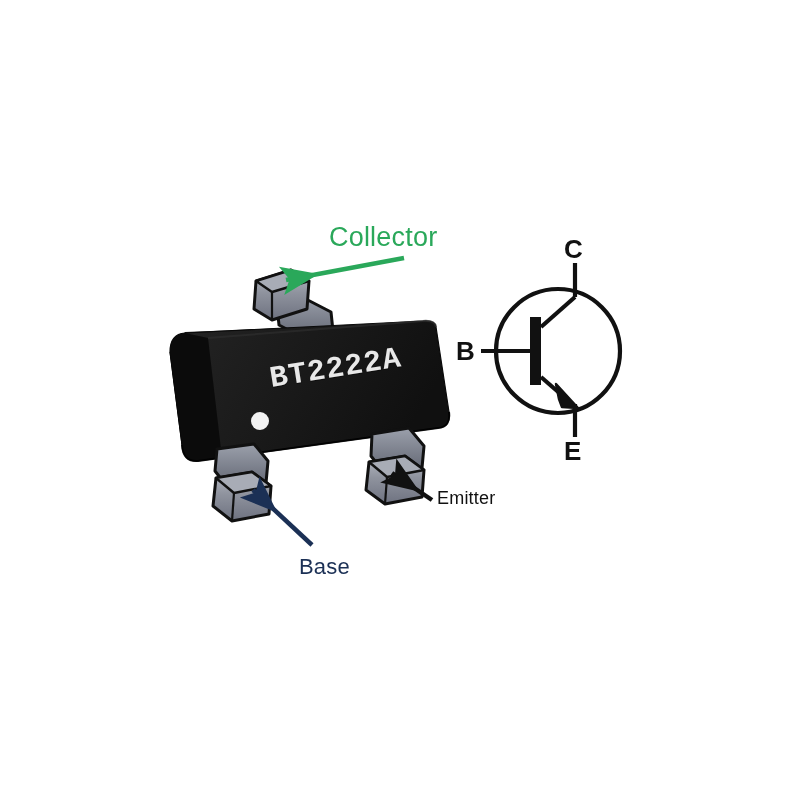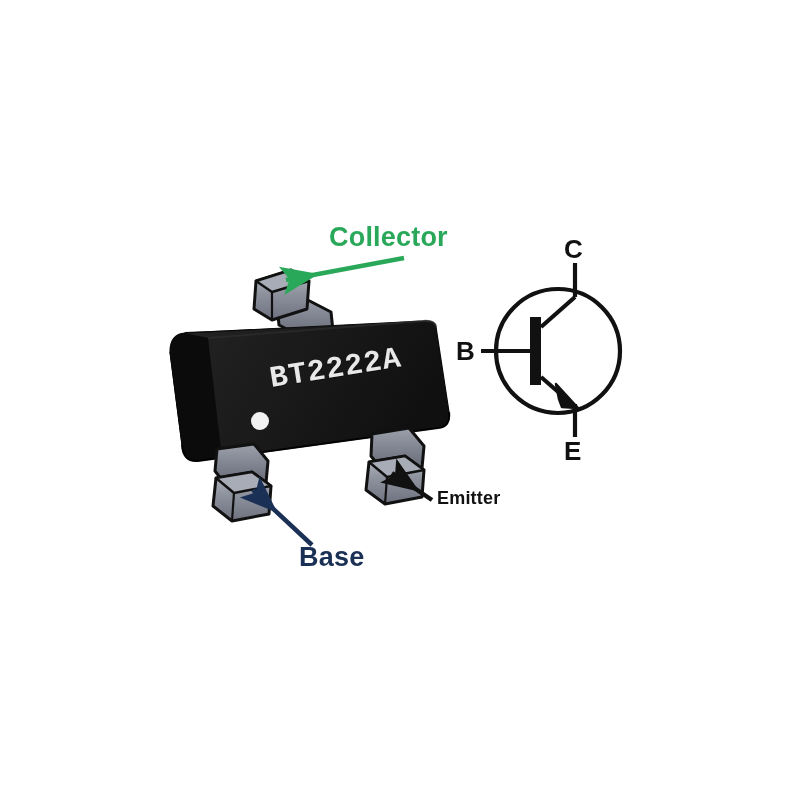--- a/index.html
+++ b/index.html
@@ -22,35 +22,35 @@
   #figure-svg {
     position: absolute;
     left: 0;
     top: 0;
     width: 800px;
     height: 800px;
   }
   .lbl {
     position: absolute;
     font-family: "Liberation Sans", sans-serif;
-    font-weight: bold;
+    font-weight: normal;
     white-space: nowrap;
     line-height: 1;
     user-select: none;
   }
   #label-collector {
     left: 329px;
     top: 224px;
     font-size: 27px;
     letter-spacing: 0.2px;
   }
   #label-base {
     left: 299px;
-    top: 544px;
-    font-size: 27px;
+    top: 556px;
+    font-size: 22px;
     letter-spacing: 0.2px;
   }
   #label-emitter {
     left: 437px;
     top: 489px;
     font-size: 18px;
     letter-spacing: 0.2px;
   }
   .sym-lbl {
     position: absolute;

